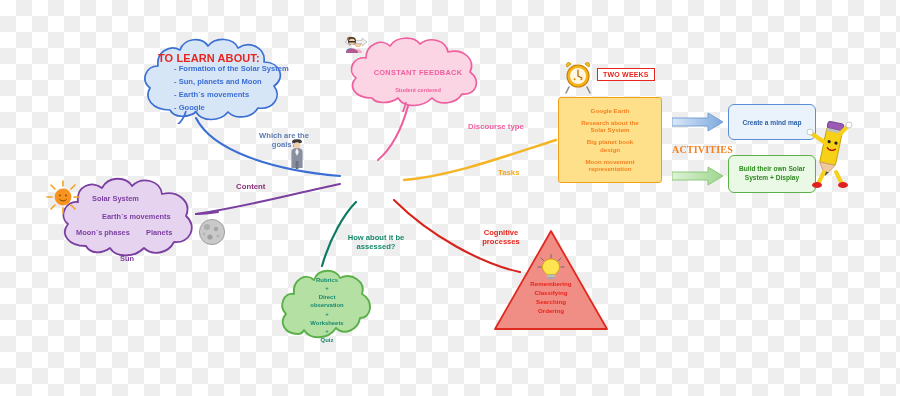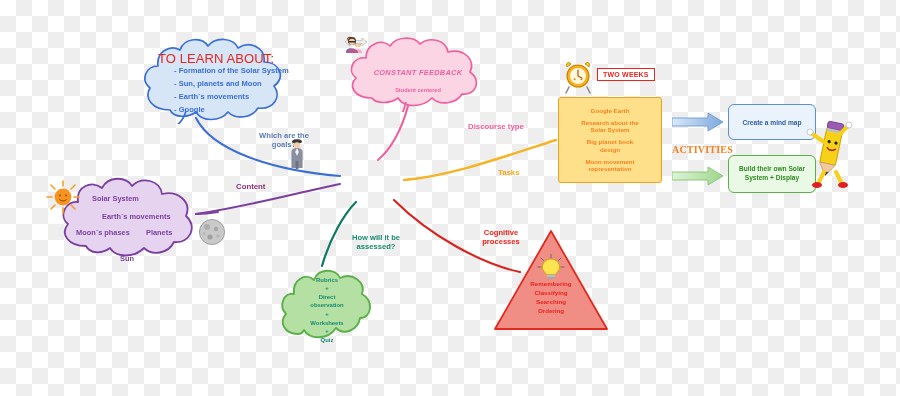--- a/index.html
+++ b/index.html
@@ -24,25 +24,25 @@
   .lbl{position:absolute;font-weight:bold;line-height:1.25;text-align:center;}
 
   
   .cloudwrap{position:absolute;}
   .cloudwrap svg{position:absolute;left:0;top:0;}
   .cloudtext{position:absolute;left:0;top:0;width:100%;height:100%;
     display:flex;flex-direction:column;align-items:center;justify-content:center;
     text-align:center;}
 
   
-  #goals-cloud .hdr{color:#e8241c;font-weight:normal;font-size:13px;letter-spacing:.1px;align-self:flex-start;margin-left:18px;}
+  #goals-cloud .hdr{color:#e8241c;font-weight:bold;font-size:11px;letter-spacing:.1px;align-self:flex-start;margin-left:18px;}
   #goals-cloud .itm{color:#3b6fd4;font-weight:bold;font-size:7.6px;align-self:flex-start;margin-left:34px;margin-bottom:4px;}
 
   
-  #feedback-cloud .hdr{color:#ef5fa0;font-weight:bold;font-size:7.4px;letter-spacing:.3px;margin-bottom:8px;font-style:italic;}
+  #feedback-cloud .hdr{color:#ef5fa0;font-weight:bold;font-size:7.4px;letter-spacing:.3px;margin-bottom:8px;}
   #feedback-cloud .sub{color:#ef5fa0;font-weight:bold;font-size:5.6px;margin-top:2px;}
   .ppl-row{display:flex;align-items:center;justify-content:center;gap:7px;}
 
   
   #center-cloud .ct{color:#f47b20;font-weight:bold;font-size:9.6px;line-height:1.2;letter-spacing:.3px;}
 
   
   #content-cloud .l{position:absolute;color:#7b3fa0;font-weight:bold;font-size:7.4px;white-space:nowrap;}
 
   
@@ -329,21 +329,21 @@
   </div>
 
   <div class="lbl" id="lbl-goals">
     <div>Which are the</div>
     <div>goals?</div>
   </div>
   <div class="lbl" id="lbl-content">Content</div>
   <div class="lbl" id="lbl-discourse">Discourse type</div>
   <div class="lbl" id="lbl-tasks">Tasks</div>
   <div class="lbl" id="lbl-assessed">
-    <div>How will it be</div>
+    <div>How about it be</div>
     <div>assessed?</div>
   </div>
   <div class="lbl" id="lbl-cognitive">
     <div>Cognitive</div>
     <div>processes</div>
   </div>
 
   <svg class="ic" style="left:288px;top:138px;" width="18" height="32" viewBox="0 0 18 32">
     <ellipse cx="9" cy="3.6" rx="5" ry="2" fill="#3a3a3a"></ellipse>
     <rect x="5.4" y="1.4" width="7.2" height="3" rx="1" fill="#3a3a3a"></rect>

